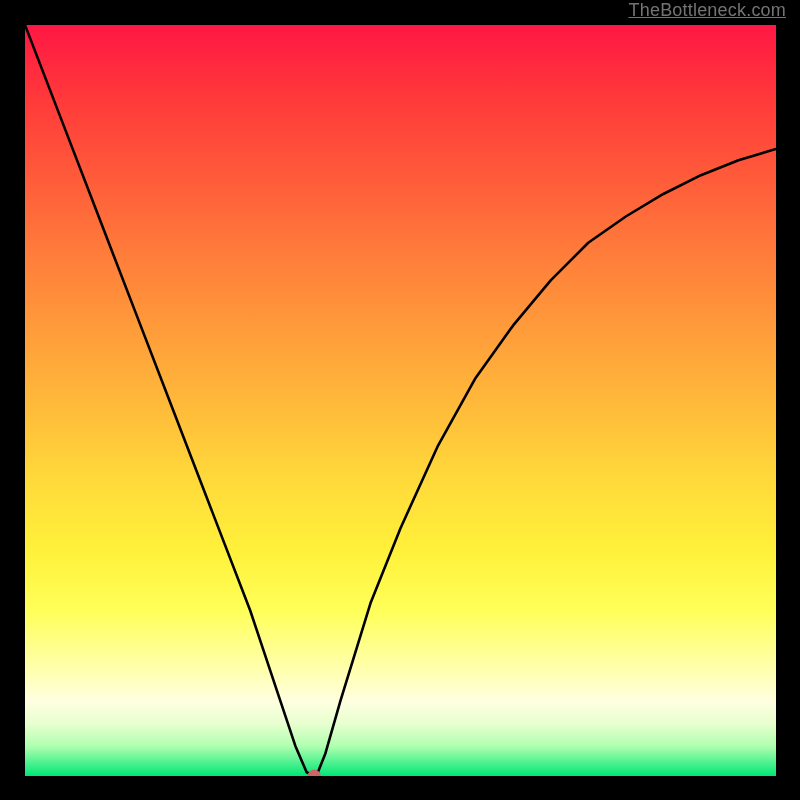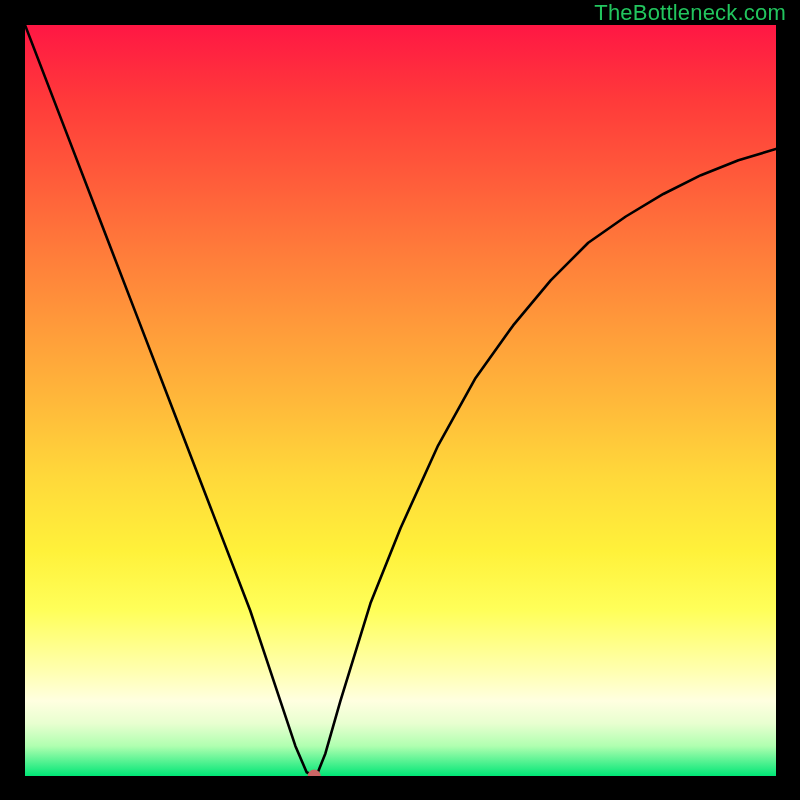--- a/index.html
+++ b/index.html
@@ -8,25 +8,26 @@
     height: 800px;
     background: #000;
     position: relative;
     overflow: hidden;
     font-family: Arial, Helvetica, sans-serif;
   }
   .watermark {
     position: absolute;
     top: 0px;
     right: 14px;
-    font-size: 22px;
-    color: #22c55e;
+    font-size: 18px;
+    color: #737373;
     font-weight: 400;
     z-index: 3;
     letter-spacing: 0.2px;
+    text-decoration: underline;
   }
   .plot-frame {
     position: absolute;
     top: 25px;
     left: 25px;
     width: 751px;
     height: 751px;
     background: linear-gradient(to bottom,
       #ff1744 0%,
       #ff3a3a 10%,

